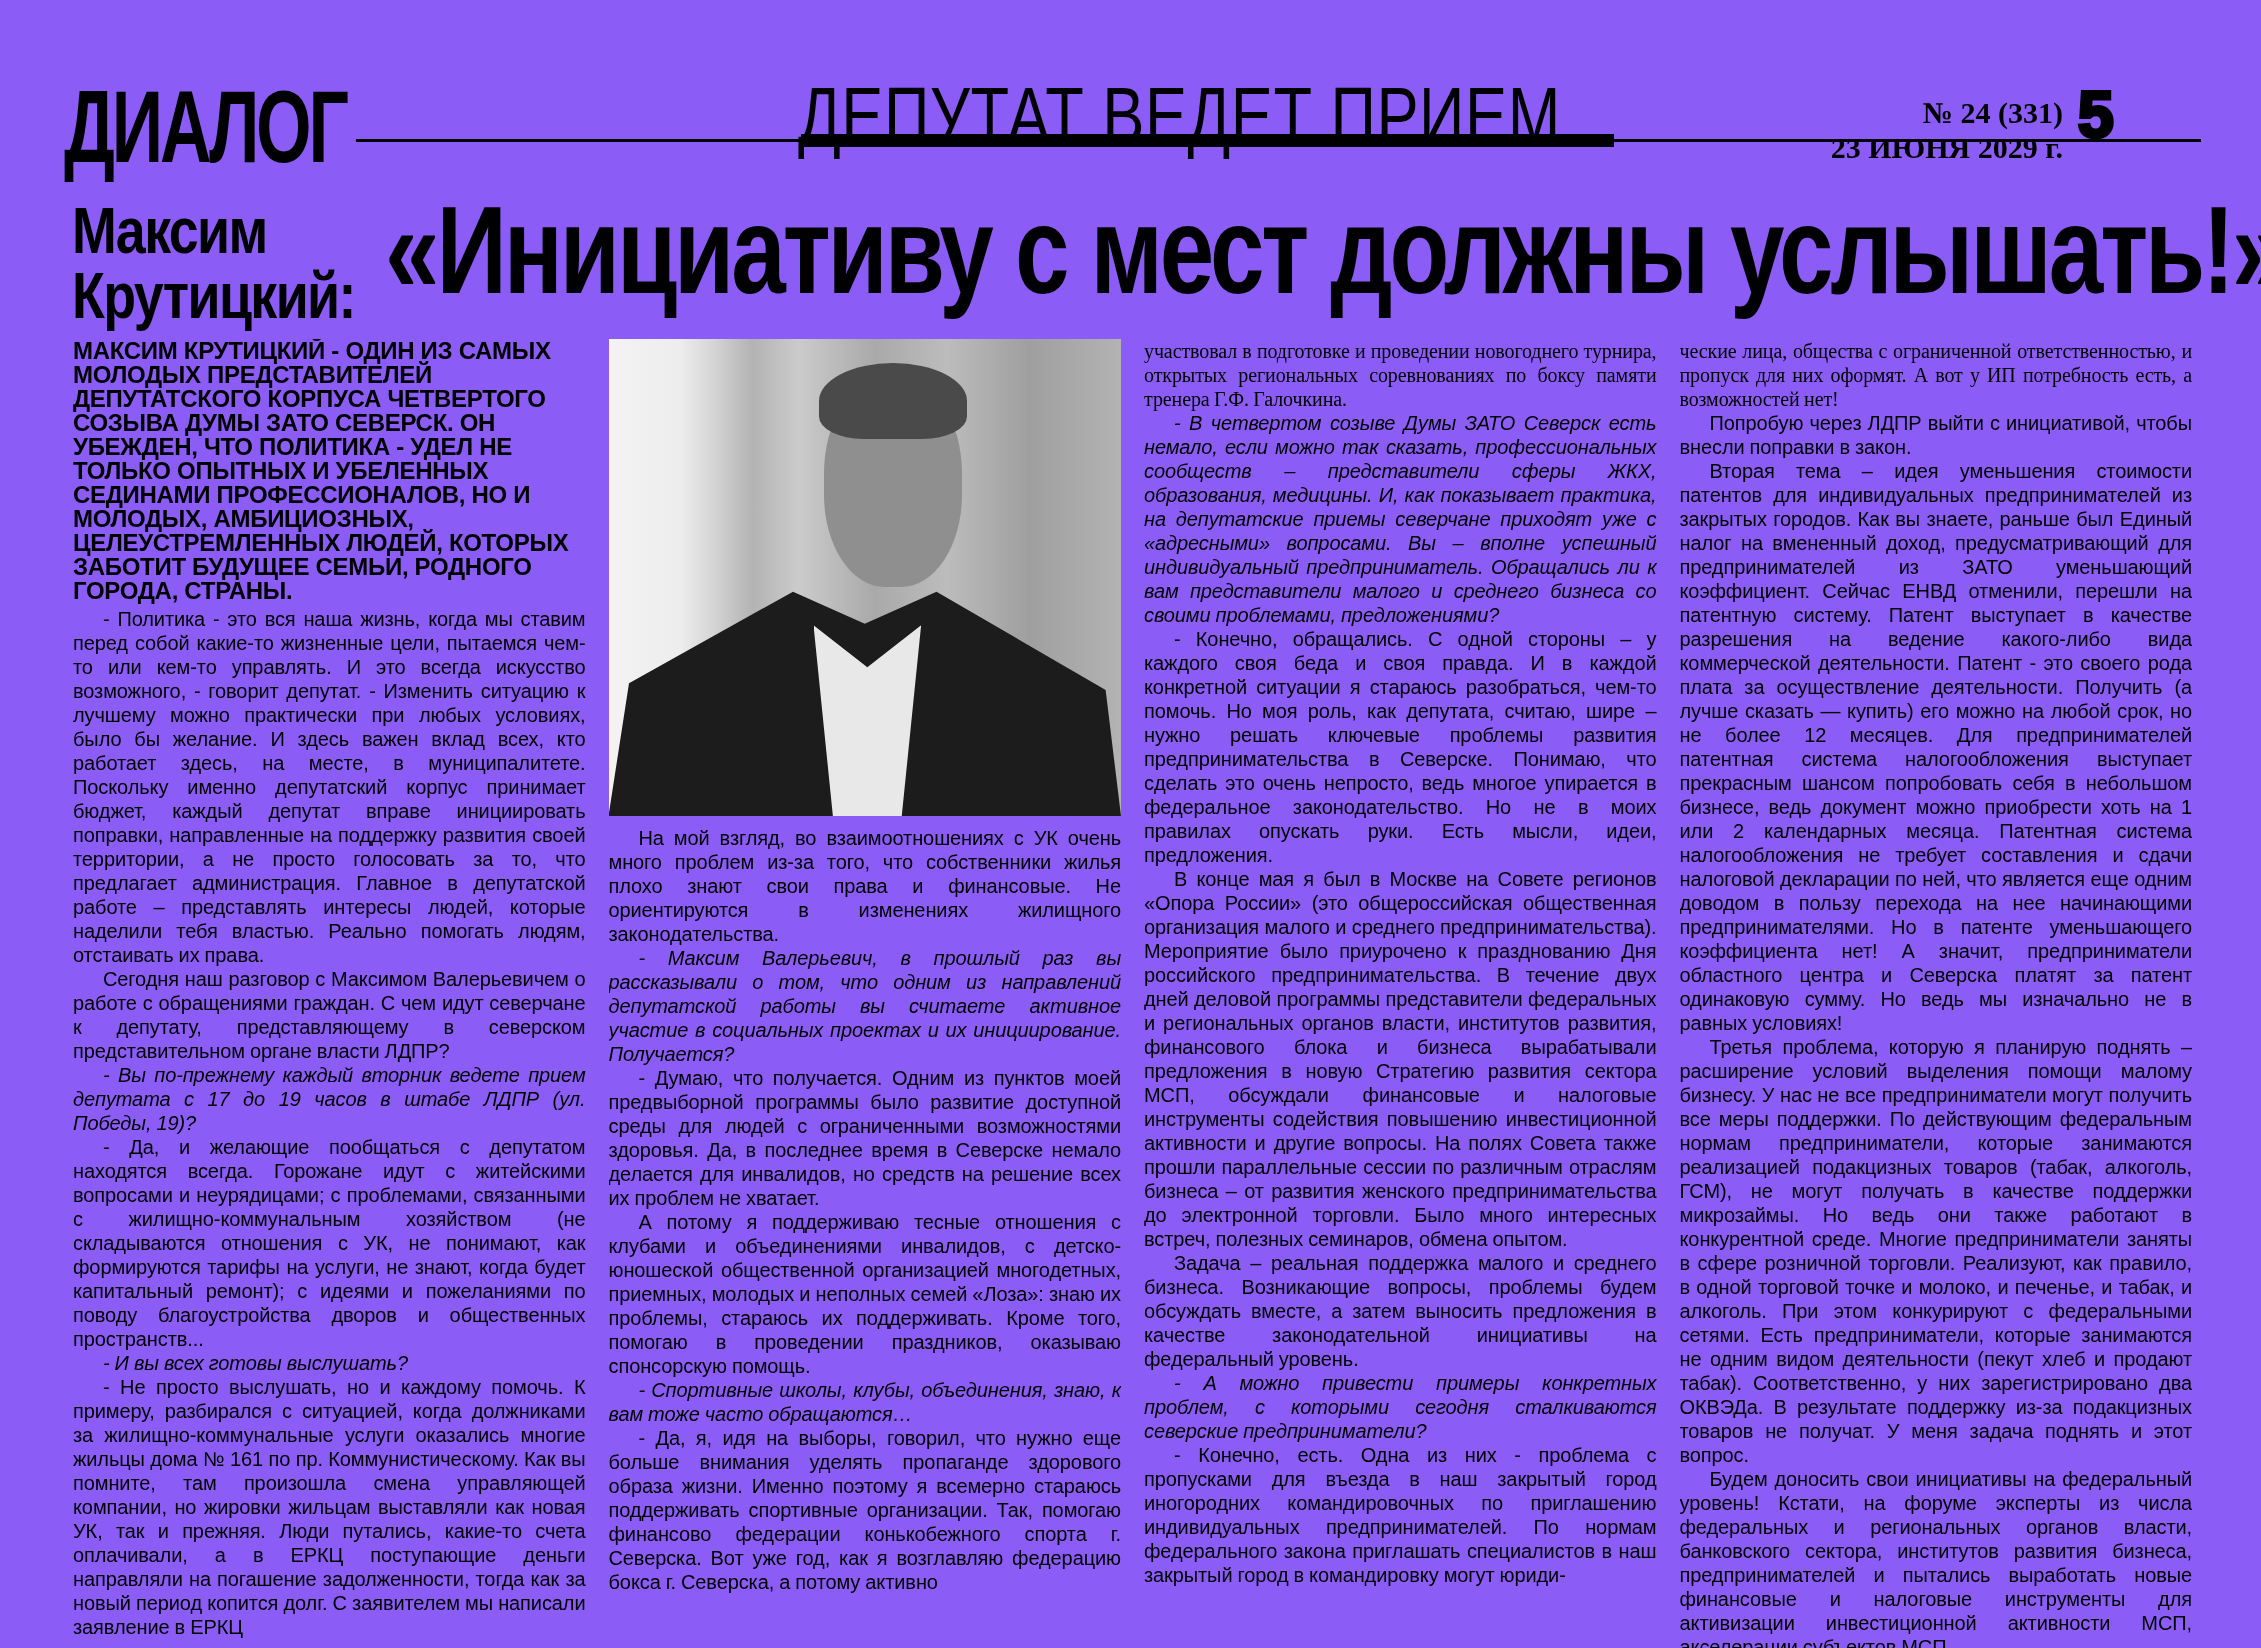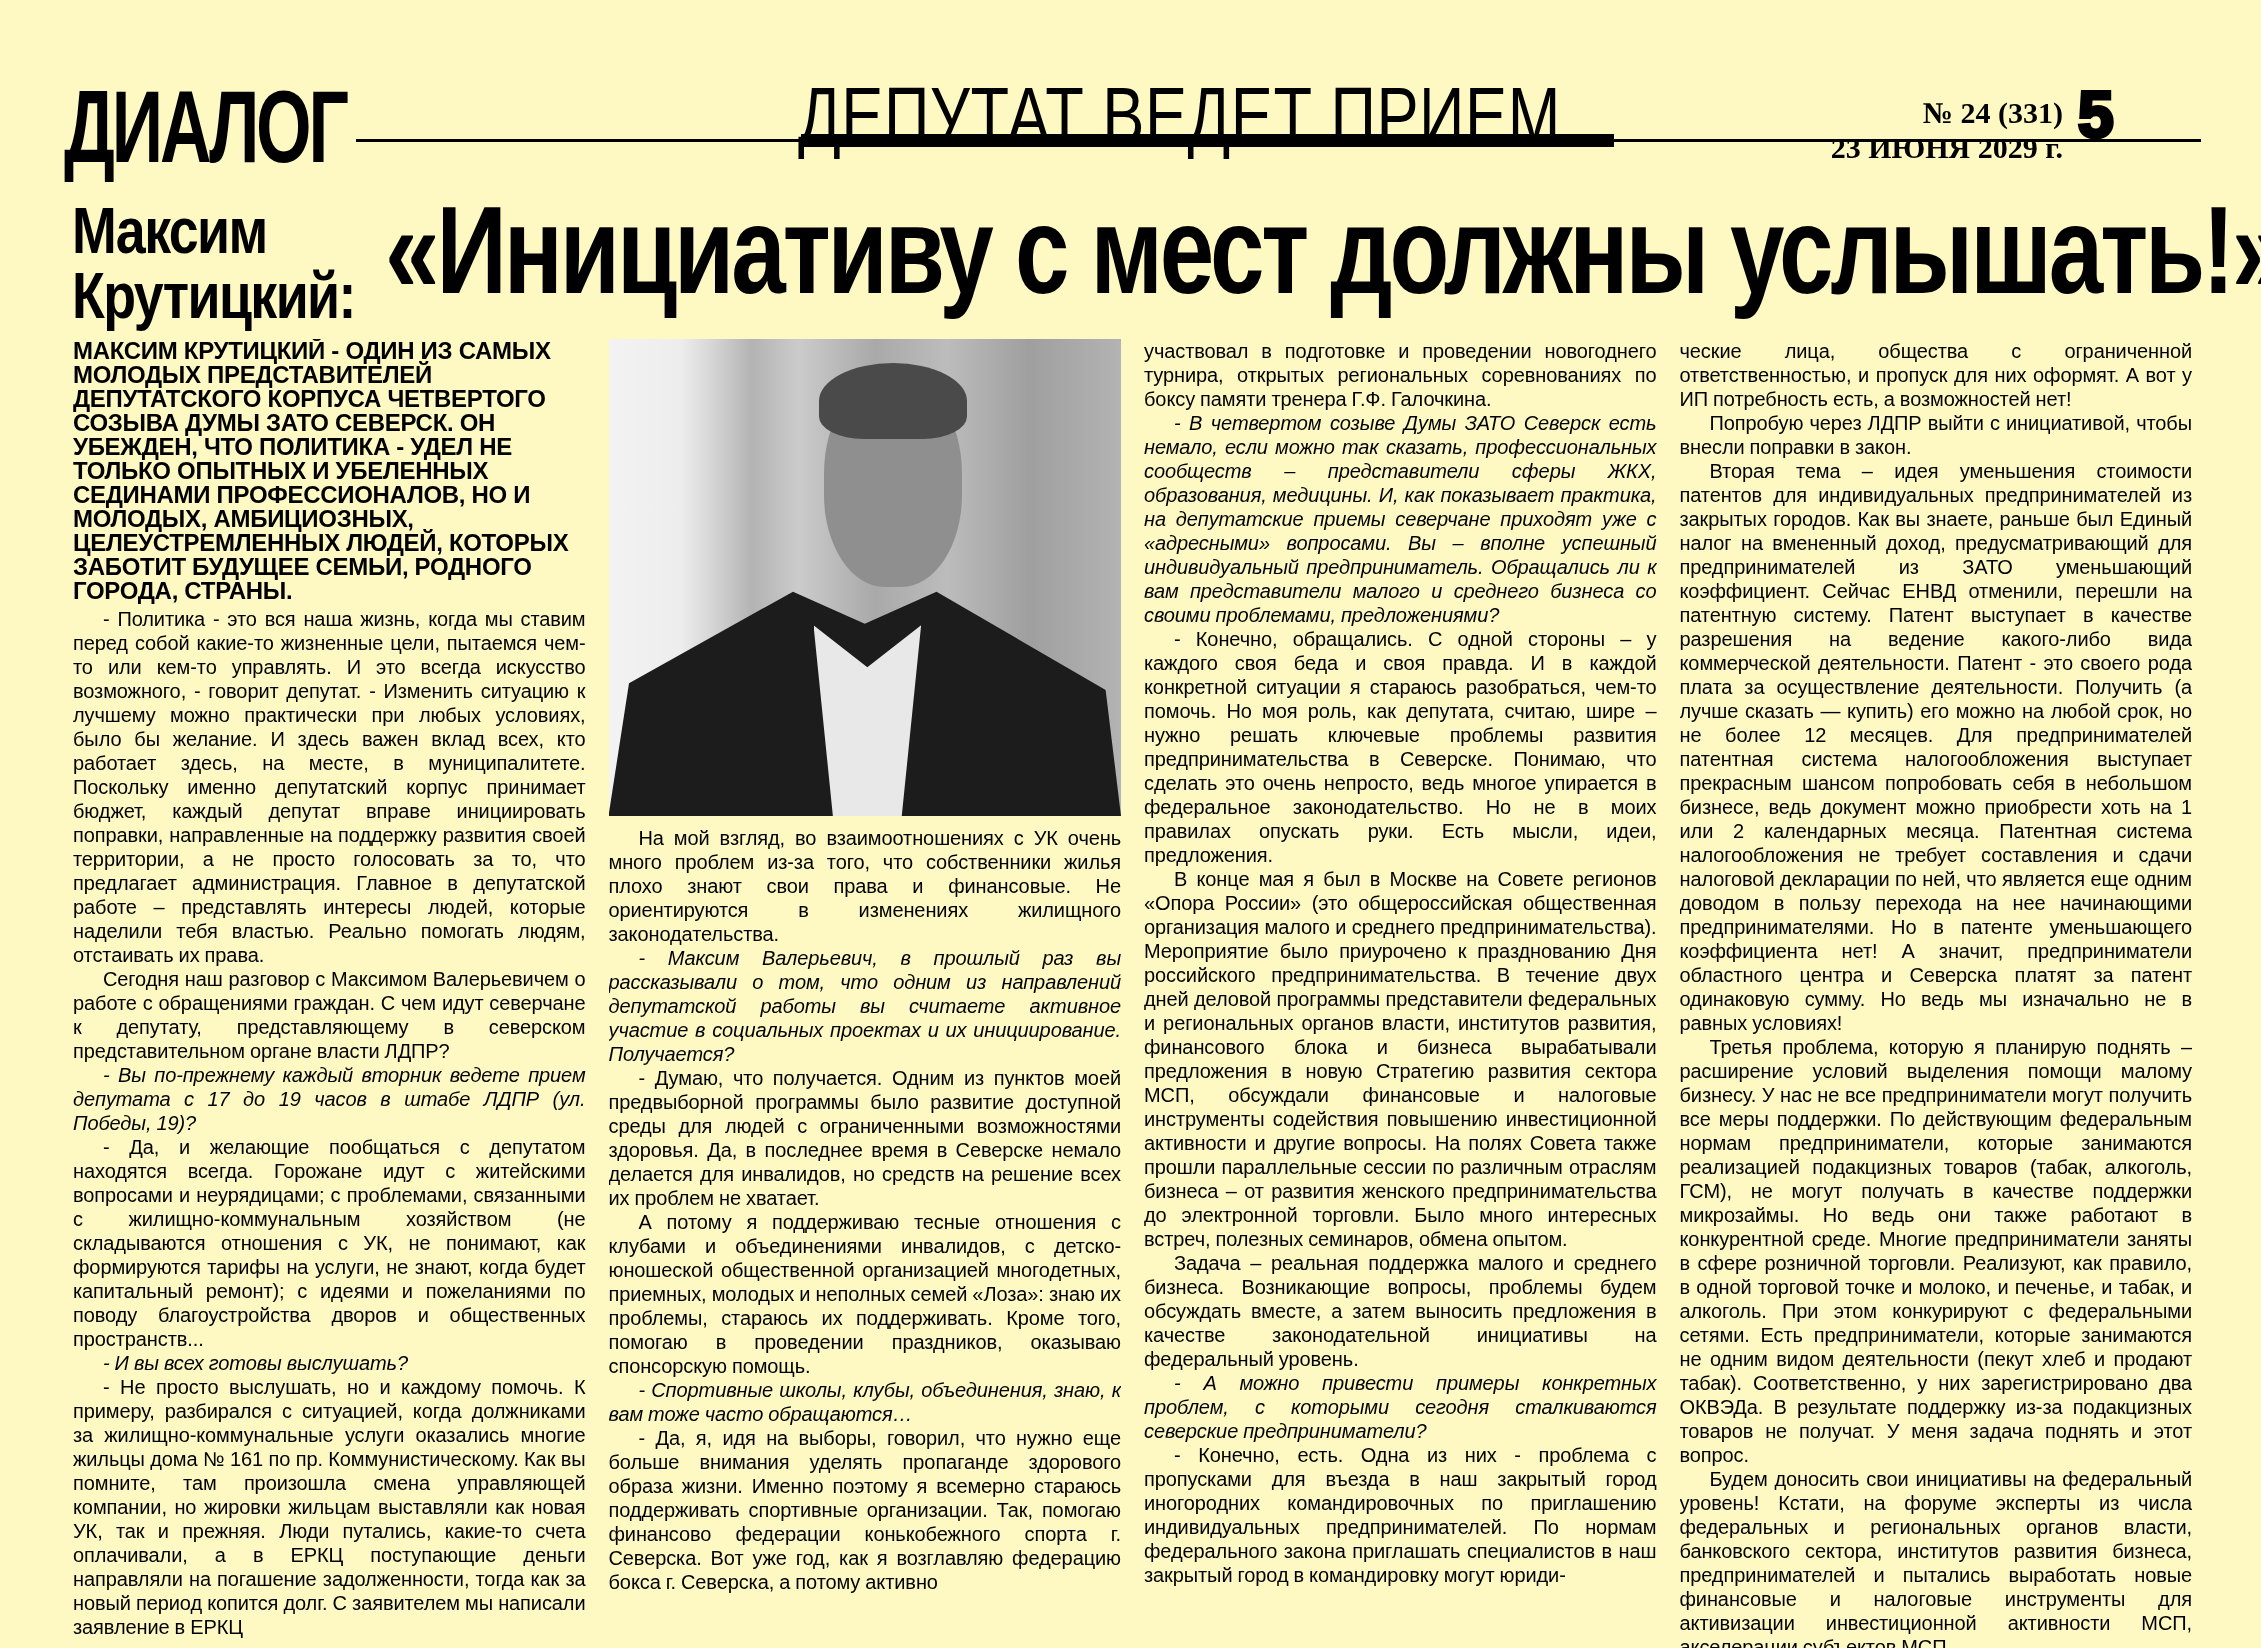--- a/index.html
+++ b/index.html
@@ -1,17 +1,17 @@
 <!DOCTYPE html>
 <html lang="ru" style="font-size:10.3px"><head>
 <meta charset="utf-8">
 <style>
   html,body{margin:0;padding:0;background:#777;}
   .page{
-    position:relative; width:2261px; height:1648px; background:#fef9c3;
+    position:relative; width:2261px; height:1648px; background:#8b5cf6;
     font-family:"Liberation Sans", sans-serif; color:#000; overflow:hidden;
   }
   
   .logo{
     position:absolute; left:64px; top:76px;
     font-size:102px; font-weight:bold; letter-spacing:-4.5px; line-height:1;
     transform:scaleX(.70); transform-origin:left top; white-space:nowrap;
   }
   .section-title{
     position:absolute; left:798px; top:76px;
@@ -53,21 +53,21 @@
     margin:0 0 3.9px 0; padding-right:6.4px;
     font-size:24px; font-weight:bold; line-height:24px; letter-spacing:-0.3px;
     text-align:left;
   }
   .para{
     margin:0; font-size:20px; line-height:24px;
     letter-spacing:-0.1px; word-spacing:-0.4px;
     text-align:justify; text-indent:30px;
   }
   .para.question{font-weight:normal; font-style:italic;}
-  .para.noindent{text-indent:0;}
+  .para.noindent{text-indent:0;font-family:Liberation Serif, serif;}
   
   .photo{
     position:relative; margin:0 0 10.3px 0; width:100%; height:477px; overflow:hidden;
     background:linear-gradient(90deg,#f3f3f3 0%,#ededed 14%,#d6d6d6 20%,#b3b3b3 28%,
                #cbcbcb 37%,#a9a9a9 52%,#bcbcbc 66%,#9f9f9f 82%,#b3b3b3 100%);
   }
   .photo .suit{
     position:absolute; bottom:0; left:0; width:100%; height:48%; background:#1c1c1c;
     clip-path:polygon(0 100%, 4% 42%, 36% 2%, 50% 16%, 64% 2%, 97% 45%, 100% 100%);
   }

